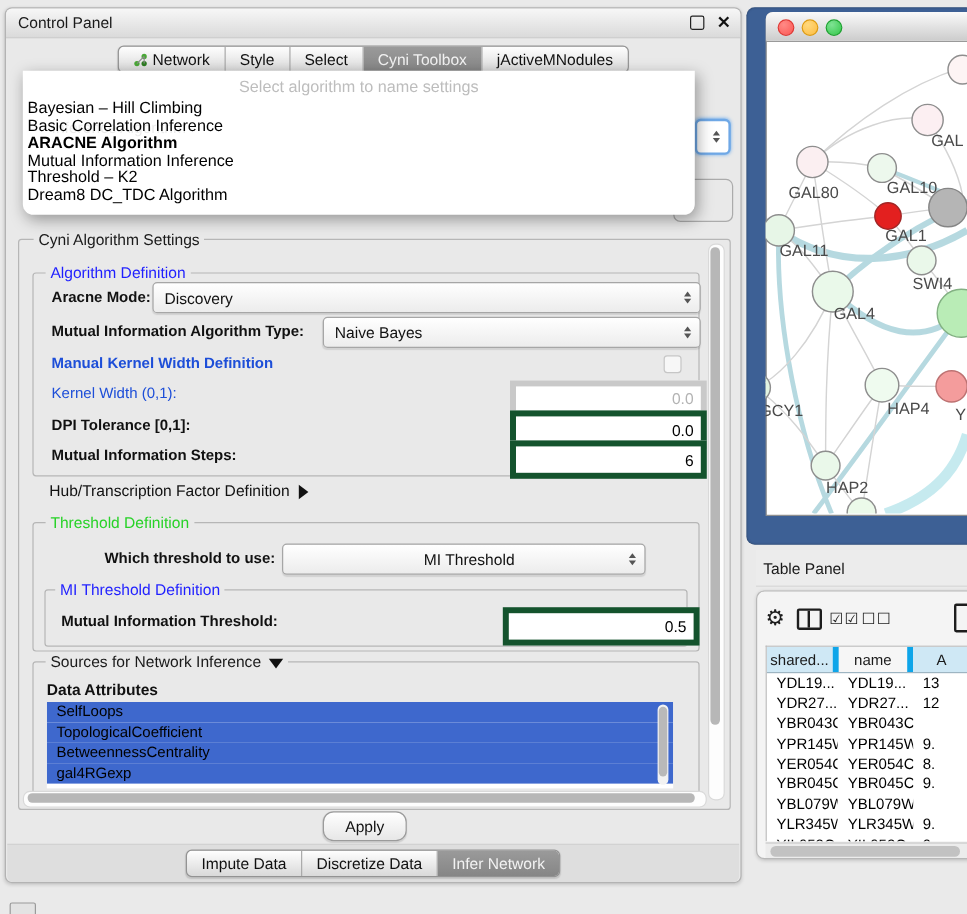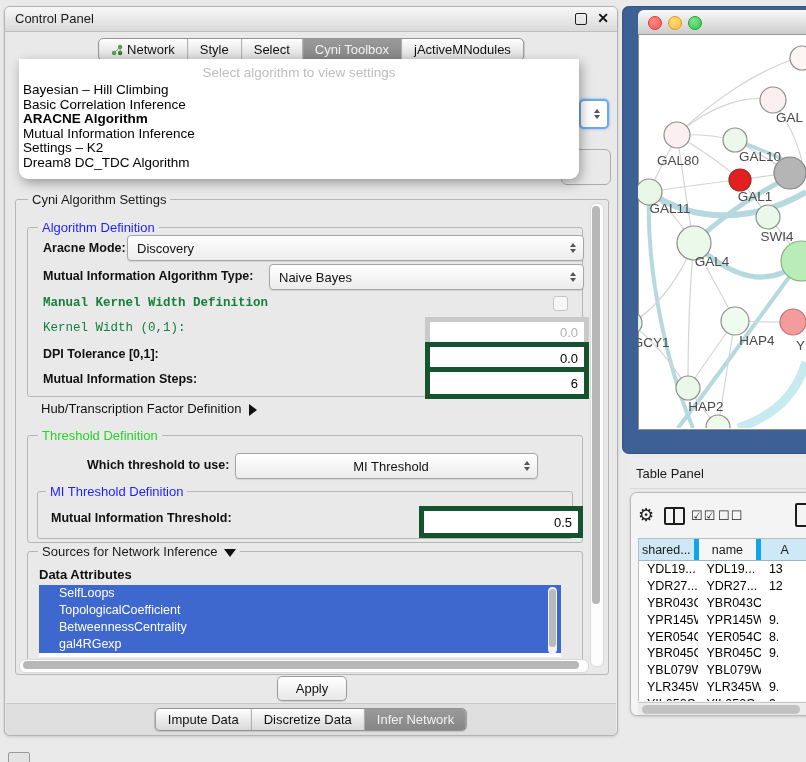--- a/index.html
+++ b/index.html
@@ -26,40 +26,40 @@
   .nicon{display:inline-block;width:12px;height:12px;}
 
   
   .groupbox{position:absolute;border:1px solid #b6b6b6;border-radius:3px;}
   .gtitle{position:absolute;font-size:13px;background:#e9e9e9;padding:0 4px;white-space:nowrap;color:#1a1a1a;}
   .blue{color:#1f1fff;}
   .green{color:#28d228;}
 
   .lbl{position:absolute;font-size:12.5px;color:#111;white-space:nowrap;}
   .b{font-weight:bold;}
-  .dis{color:#15803d;font-family:Liberation Mono, monospace;}
+  .dis{color:#1d4ed8;}
 
   .combo{position:absolute;border:1px solid #a6a6a6;border-radius:4px;background:linear-gradient(#ffffff,#ececec);
     font-size:13px;color:#111;display:flex;align-items:center;padding-left:9px;box-shadow:0 1px 1px rgba(0,0,0,.10);}
   .spin{position:absolute;right:7px;top:50%;transform:translateY(-50%);display:flex;flex-direction:column;gap:2px;}
   .tri-up{width:0;height:0;border-left:3.5px solid transparent;border-right:3.5px solid transparent;border-bottom:4px solid #555;}
   .tri-dn{width:0;height:0;border-left:3.5px solid transparent;border-right:3.5px solid transparent;border-top:4px solid #555;}
 
   .field{position:absolute;font-size:13px;background:#fff;border:5px solid #14532d;
     display:flex;align-items:center;justify-content:flex-end;padding:0 6px;color:#000;}
   .field.disf{border-color:#c9c9c9;color:#b3b3b3;}
 
   .checkbox{position:absolute;width:13px;height:13px;border:1px solid #c6c6c6;border-radius:3px;background:#f7f7f7;}
 
   .arrow-right{display:inline-block;width:0;height:0;border-top:6px solid transparent;border-bottom:6px solid transparent;border-left:8px solid #111;vertical-align:middle;margin-left:8px;}
   .arrow-down{display:inline-block;width:0;height:0;border-left:6px solid transparent;border-right:6px solid transparent;border-top:8px solid #111;vertical-align:middle;margin-left:6px;}
 
   
   #attr-list{position:absolute;left:34px;top:578px;width:522px;height:72px;background:#fff;overflow:hidden;}
-  .attr-item{height:17px;line-height:17px;font-size:12.5px;padding-left:20px;color:#ffffff;background:#3e68cd;}
+  .attr-item{height:17px;line-height:17px;font-size:12.5px;padding-left:8px;color:#000000;background:#3e68cd;}
   .list-sb{position:absolute;left:543px;top:580px;width:9px;height:67px;background:#f2f2f2;border-radius:5px;}
   .list-sb .thumb{position:absolute;left:1px;top:2px;width:7px;height:58px;background:#b9b9b9;border-radius:4px;}
 
   
   .vsb{position:absolute;left:585px;top:196px;width:12px;height:462px;background:#fdfdfd;border:1px solid #d9d9d9;border-radius:6px;}
   .vsb .thumb{position:absolute;left:1px;top:2px;width:8px;height:398px;background:#b7b7b7;border-radius:5px;}
   .hsb{position:absolute;left:14px;top:652px;width:568px;height:12px;background:#fdfdfd;border:1px solid #d9d9d9;border-radius:6px;}
   .hsb .thumb{position:absolute;left:3px;top:1px;width:556px;height:8px;background:#b7b7b7;border-radius:5px;}
 
   .btn{position:absolute;font-size:13px;color:#111;text-align:center;border:1px solid #9b9b9b;border-radius:5px;
@@ -237,21 +237,21 @@
         <span class="thumb"></span>
       </div>
 
     <div class="vsb">
         <span class="thumb"></span>
       </div>
     <div class="hsb">
         <span class="thumb"></span>
       </div>
 
-    <div class="btn" style="left:272px;top:669px;width:68px;height:23px;">
+    <div class="btn" style="left:264px;top:669px;width:68px;height:23px;border-radius:9px;">
       <span>Apply</span>
     </div>
 
     <div class="bottom-strip"></div>
     <div id="bottom-tabs" class="seg">
         <div class="tab">
           <span>Impute Data</span>
         </div>
         <div class="tab">
           <span>Discretize Data</span>
@@ -263,28 +263,28 @@
 
     <div id="combo-focus">
       <span class="spin">
           <span class="tri-up"></span>
           <span class="tri-dn"></span>
         </span>
     </div>
     <div id="combo-frag"></div>
 
     <div id="dd-overlay">
-      <div id="dd-prompt">Select algorithm to view settings</div>
+      <div id="dd-prompt">Select algorithm to name settings</div>
       <div class="ghost">Inference Algorithm</div>
       <div id="dd-items">
           <div class="dd-item">Bayesian – Hill Climbing</div>
           <div class="dd-item">Basic Correlation Inference</div>
           <div class="dd-item b">ARACNE Algorithm</div>
           <div class="dd-item">Mutual Information Inference</div>
-          <div class="dd-item">Settings – K2</div>
+          <div class="dd-item">Threshold – K2</div>
           <div class="dd-item">Dream8 DC_TDC Algorithm</div>
         </div>
     </div>
   </div>
 
   <div id="net-frame"></div>
   <div id="net-window"></div>
   <div id="net-titlebar">
     <span class="tl" style="left:10px;background:radial-gradient(circle at 35% 30%,#ff8a86,#fc5753);border:1px solid #df3834;"></span>
     <span class="tl" style="left:30px;background:radial-gradient(circle at 35% 30%,#ffd97e,#fdbc40);border:1px solid #de9b10;"></span>

